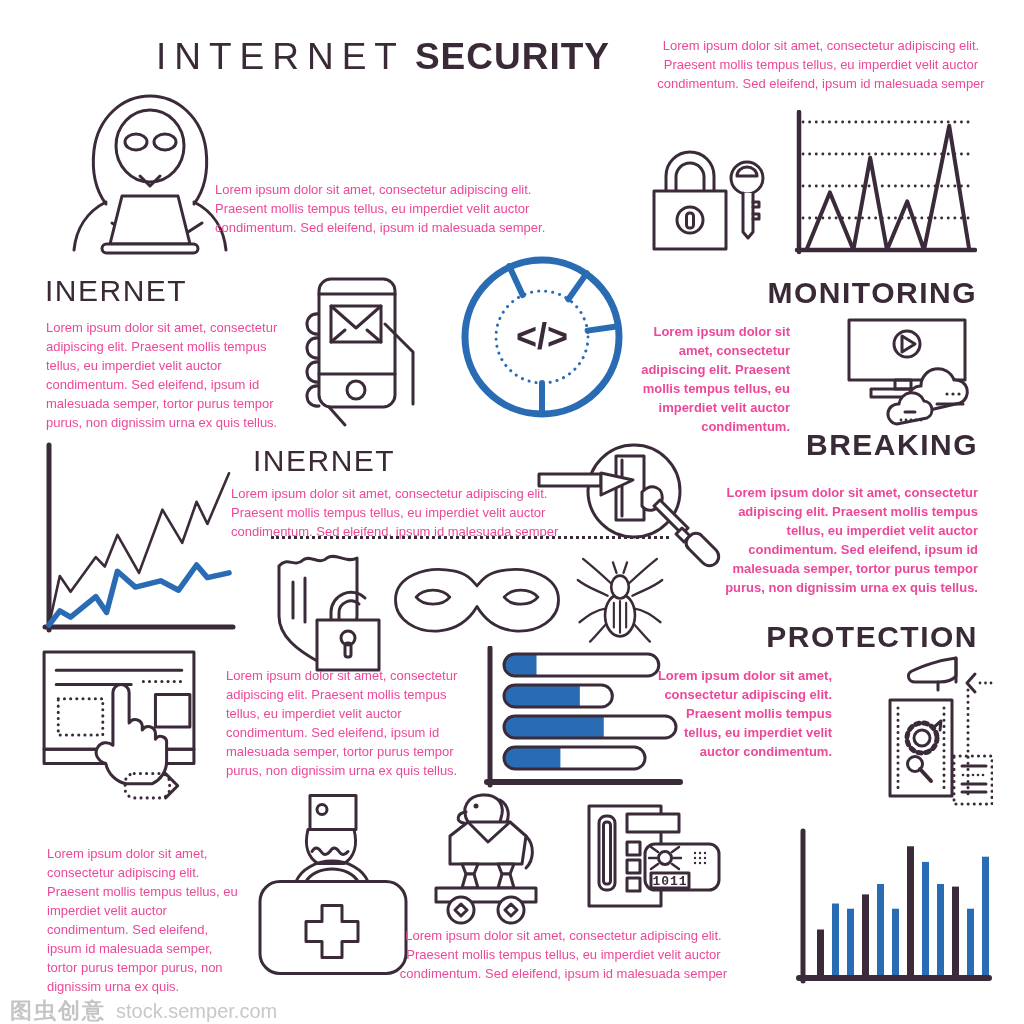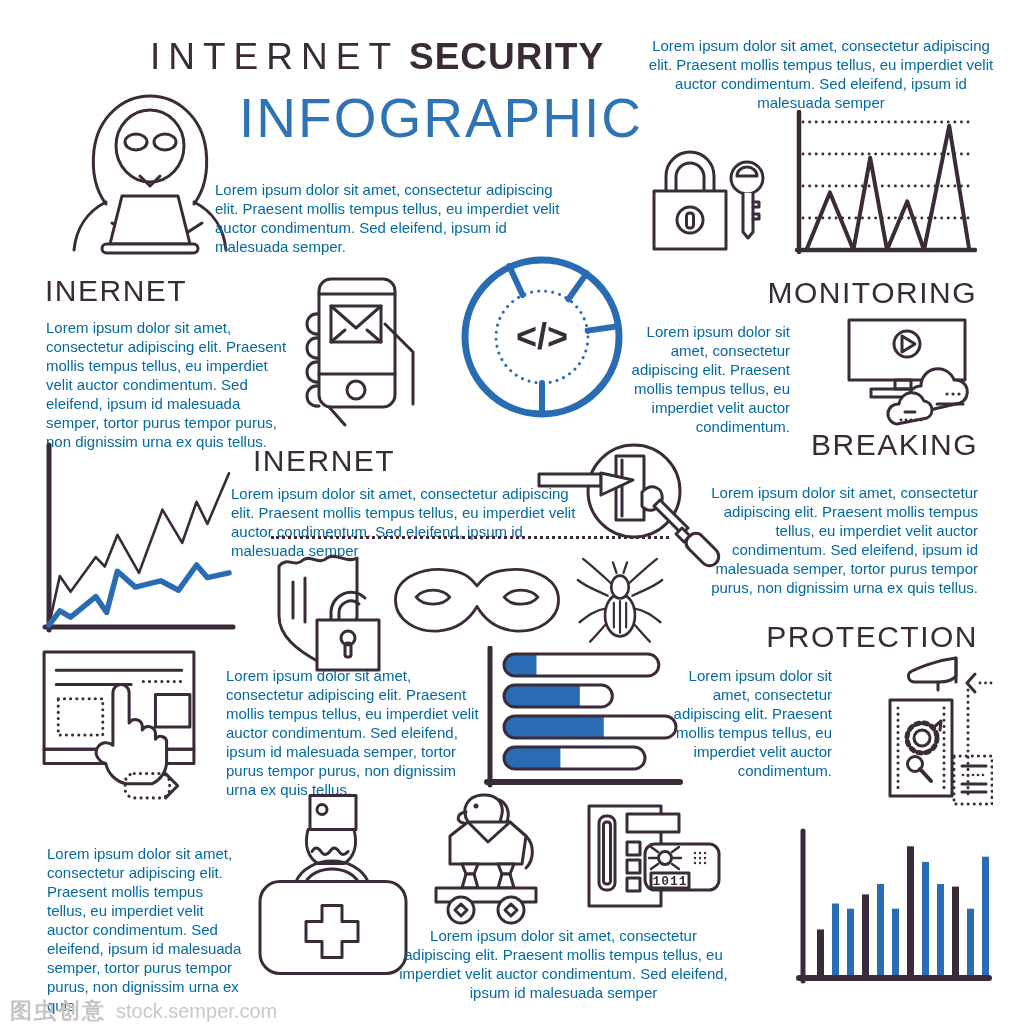--- a/index.html
+++ b/index.html
@@ -1,21 +1,21 @@
 <!DOCTYPE html>
 <html><head>
 <meta charset="utf-8">
 <style>
   html,body{margin:0;padding:0;background:#fff;}
   .canvas{position:relative;width:1024px;height:1024px;background:#ffffff;overflow:hidden;
           font-family:"Liberation Sans", sans-serif;}
   .abs{position:absolute;}
   .hd{color:#3a2a38;font-size:30px;letter-spacing:1.5px;font-weight:400;white-space:nowrap;}
-  .p{color:#0369a1;font-size:15px;line-height:19px;font-weight:400;}
-  .tr{text-align:right;}
+  .p{color:#ec4899;font-size:13px;line-height:19px;font-weight:400;}
+  .tr{text-align:right;font-weight:bold;}
   .tc{text-align:center;}
   .t1{font-size:37px;color:#3a2a38;white-space:nowrap;}
   .t1 .reg{font-weight:400;letter-spacing:8px;}
   .t1 .bold{font-weight:700;letter-spacing:1px;margin-left:10px;}
   .t2{font-size:55px;color:#2e74b5;font-weight:400;letter-spacing:2px;white-space:nowrap;}
   .wm{color:#c8c8c8;font-size:20px;white-space:nowrap;}
   .wm b{font-size:22px;color:#c4c4c4;letter-spacing:2px;margin-right:10px;}
   .dotline{border-top:3px dotted #3b2a39;height:0;}
   
   .st{fill:none;stroke:#3b2a39;stroke-width:3;stroke-linecap:round;stroke-linejoin:round;}
@@ -23,24 +23,23 @@
   .bl{fill:none;stroke:#2a6cb3;stroke-linecap:round;stroke-linejoin:round;}
   .fd{fill:#3b2a39;stroke:none;}
   .codeTxt{font-family:"Liberation Sans",sans-serif;font-size:36px;font-weight:700;fill:#3b2a39;}
   .binTxt{font-family:"Liberation Mono","DejaVu Sans Mono",monospace;font-size:13px;font-weight:700;fill:#3b2a39;letter-spacing:1px;}
 </style>
 </head>
 <body>
 
 <div class="canvas">
 
-  <div class="abs t1" style="left:150px;top:36px;width:460px;">
+  <div class="abs t1" style="left:150px;top:36px;width:460px;text-align:right;">
     <span class="reg">INTERNET</span><span class="bold">SECURITY</span>
   </div>
-  <div class="abs t2 tr" style="left:195px;top:86px;width:448px;">INFOGRAPHIC</div>
 
   <div class="abs p tc" style="left:645px;top:36px;width:352px;">Lorem ipsum dolor sit amet, consectetur adipiscing elit. Praesent mollis tempus tellus, eu imperdiet velit auctor condimentum. Sed eleifend, ipsum id malesuada semper</div>
 
   <svg class="abs" style="left:48px;top:84px;" width="205" height="175" viewBox="0 0 205 175">
     <path class="st" d="M58,120 C46,104 44,84 46,66 C50,34 74,12 102,12 C130,12 154,34 158,66 C160,84 158,104 146,120"></path>
     <ellipse class="st" cx="102" cy="62" rx="34" ry="36"></ellipse>
     <ellipse class="stw" cx="88" cy="58" rx="11" ry="8"></ellipse>
     <ellipse class="stw" cx="117" cy="58" rx="11" ry="8"></ellipse>
     <path class="st" d="M92,92 L102,102 L112,92"></path>
     <path class="st" d="M58,118 C38,128 28,146 26,166"></path>

